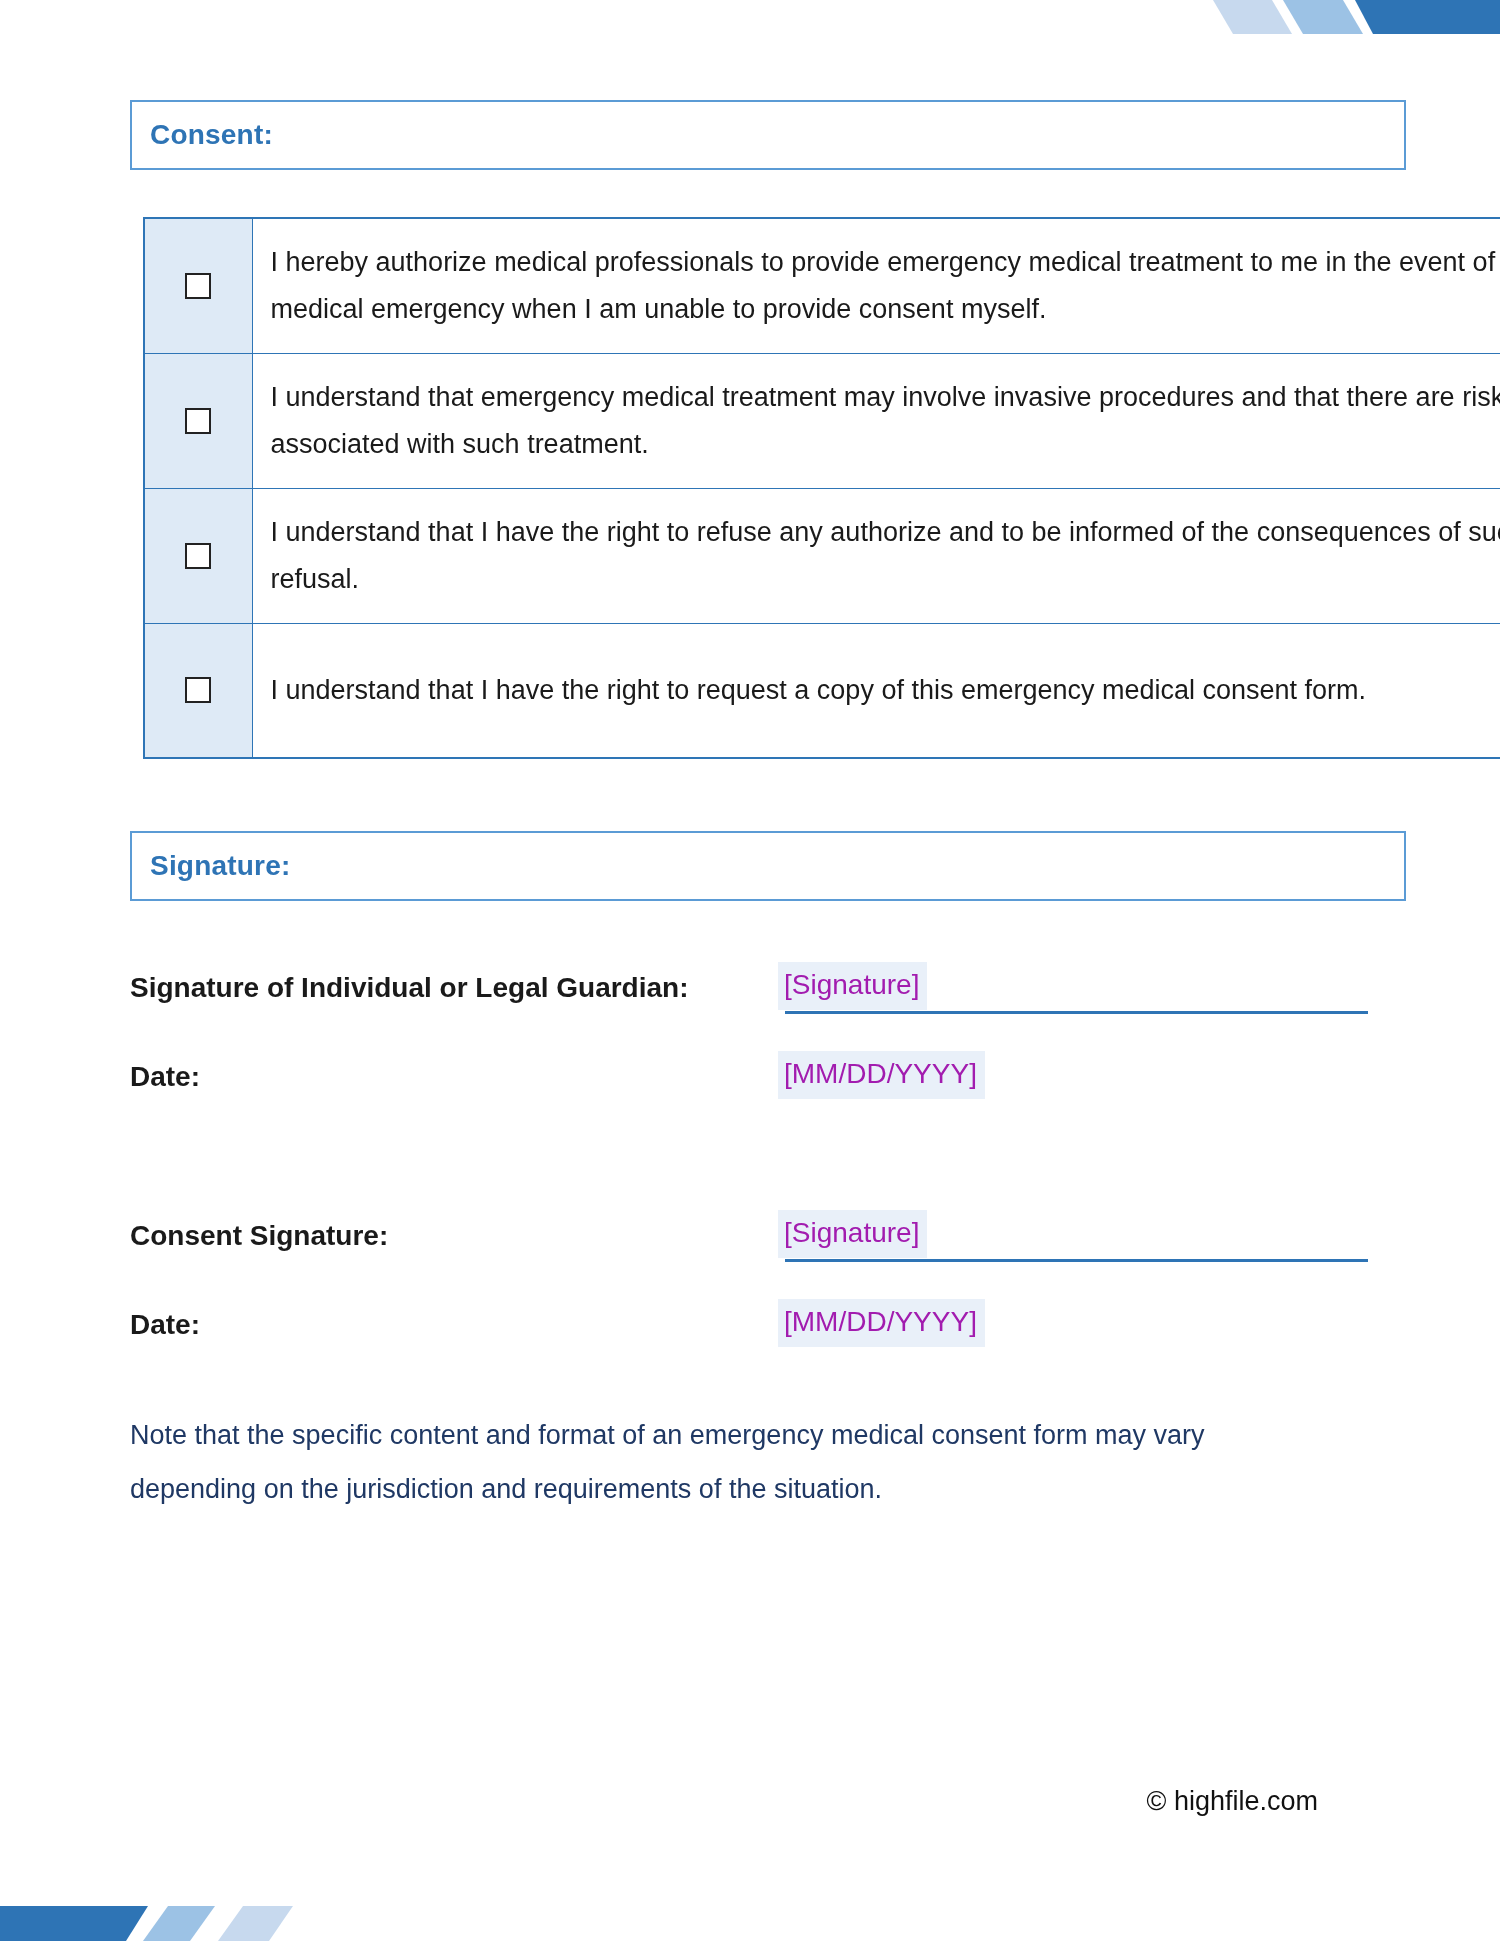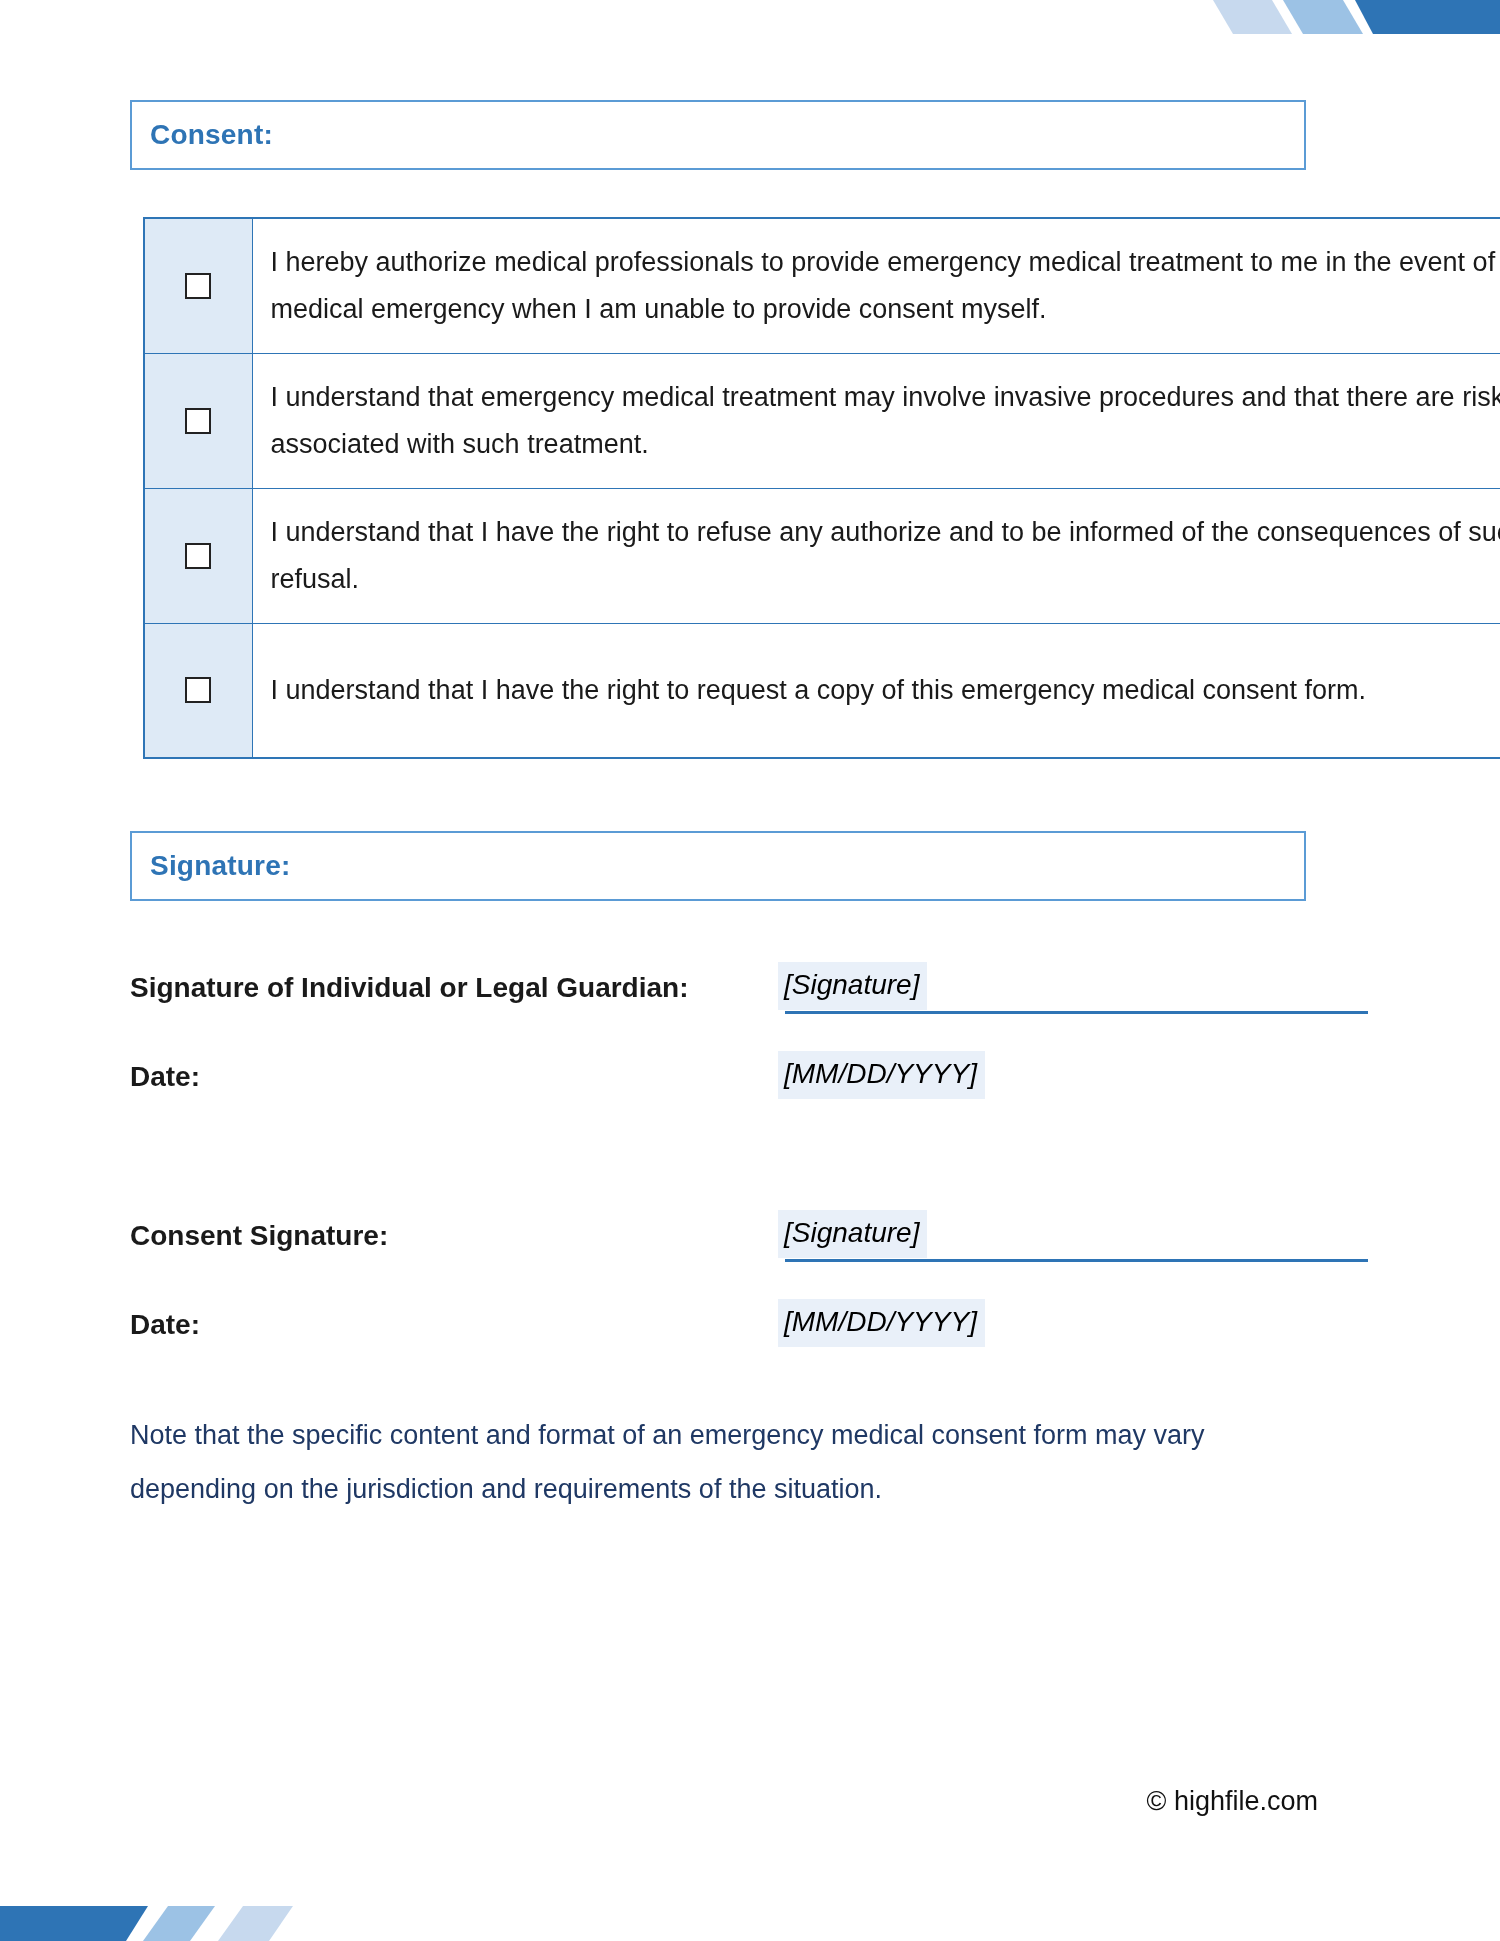--- a/index.html
+++ b/index.html
@@ -12,21 +12,21 @@
     color: #1a1a1a;
   }
 
   
   .stripes-tr { position: absolute; left: 1210px; top: 0; width: 290px; height: 34px; }
   .stripes-bl { position: absolute; left: 0; top: 1906px; width: 300px; height: 35px; }
 
   
   .section-box {
     position: absolute;
-    left: 130px; width: 1176px; height: 70px;
+    left: 130px; width: 1276px; height: 70px;
     border: 2px solid #5B9BD5;
     box-sizing: border-box;
     display: flex; align-items: center;
     padding-left: 18px;
   }
   .section-box .heading {
     font-weight: bold; font-size: 28px; color: #2E74B5; letter-spacing: 0.2px;
   }
   #consent-box { top: 100px; }
   #signatures-box { top: 831px; }
@@ -56,25 +56,24 @@
   .txt-cell span { font-size: 27px; line-height: 47px; color: #1a1a1a; }
 
   
   .sig-label {
     position: absolute; left: 130px;
     font-weight: bold; font-size: 28px; color: #1a1a1a;
     line-height: 52px;
   }
   .sig-value {
     position: absolute; left: 778px;
-    font-size: 28px; color: #000000;
+    font-size: 28px; color: #a21caf;
     line-height: 44px;
     background: #E9F0F9;
     padding: 1px 8px 3px 6px;
-    font-style: italic;
   }
   .sig-line {
     position: absolute; left: 785px; width: 583px; height: 3px;
     background: #2E74B5;
   }
   #sig1-label, #sig1-value { top: 962px; }
   #sig1-line { top: 1011px; }
   #date1-label, #date1-value { top: 1051px; }
   #sig2-label, #sig2-value { top: 1210px; }
   #sig2-line { top: 1259px; }

